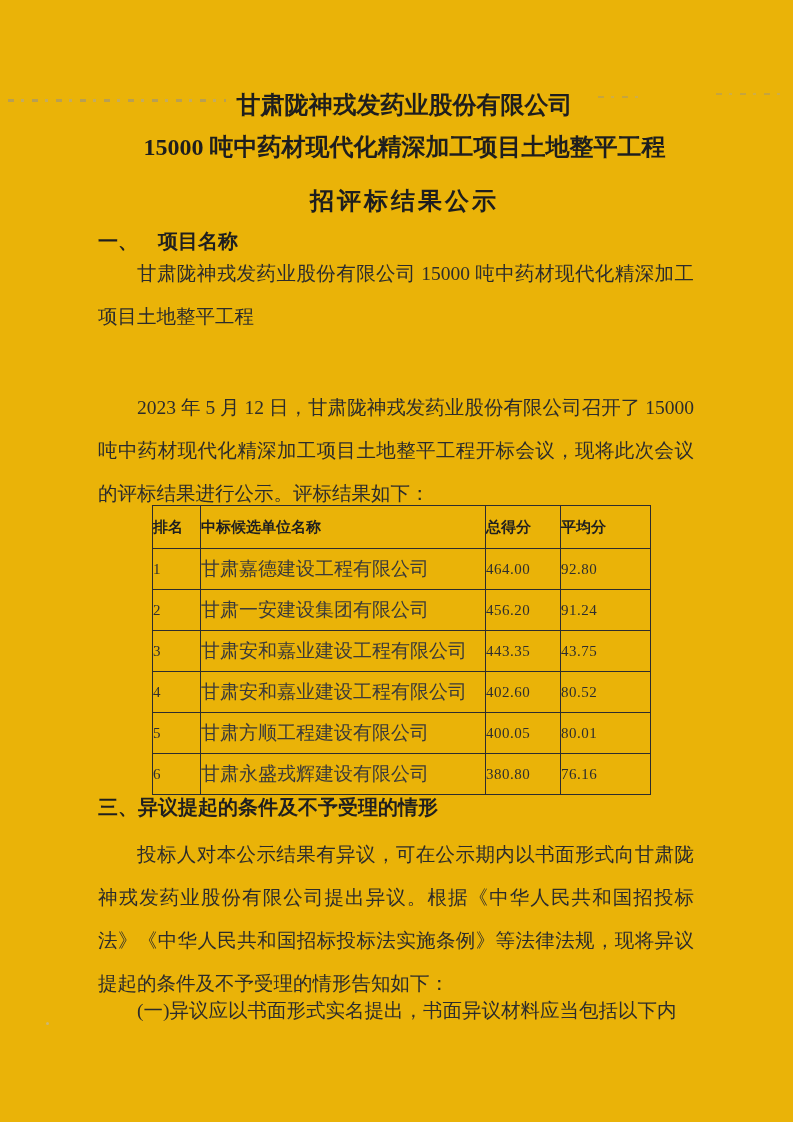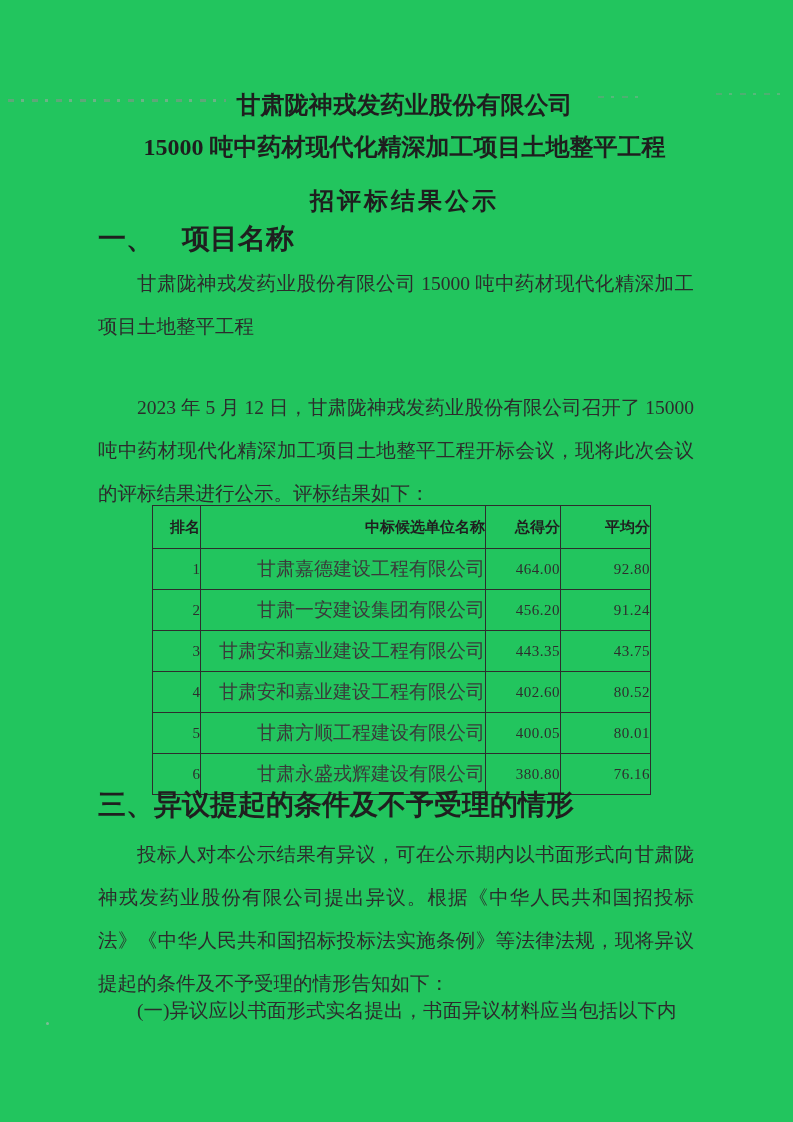--- a/index.html
+++ b/index.html
@@ -5,21 +5,21 @@
   html, body {
     margin: 0;
     padding: 0;
     background: #e8e8e8;
   }
   .page {
     position: relative;
     width: 793px;
     height: 1122px;
     margin: 0 auto;
-    background: #22c55e;
+    background: #eab308;
     overflow: hidden;
     font-family: "Liberation Serif", "DejaVu Serif", serif;
     color: #2a2a2a;
   }
 
   
   .noise-dash {
     position: absolute;
     background-image: repeating-linear-gradient(90deg,
       #8f8f8f 0px, #8f8f8f 6px,
@@ -49,58 +49,57 @@
   .title-line.l1 { top: 90px; }
   .title-line.l2 { top: 132px; }
   .title-line.l3 { top: 186px; letter-spacing: 3px; }
 
   
   .sec-heading {
     position: absolute;
     left: 98px;
     right: 95px;
     font-weight: bold;
-    font-size: 28px;
+    font-size: 20px;
     line-height: 26px;
     color: #1f1f1f;
     white-space: nowrap;
-    font-family: Liberation Mono, monospace;
   }
   .sec-heading.h1 { top: 228px; }
   .sec-heading.h2 { top: 354px; }
   .sec-heading.h3 { top: 794px; }
 
   
   .para {
     position: absolute;
     left: 98px;
     width: 596px;
     font-size: 19.5px;
     line-height: 43px;
     text-align: justify;
     text-indent: 2em;
     color: #2c2c2c;
   }
-  .para.p1 { top: 262px; }
+  .para.p1 { top: 252px; }
   .para.p2 { top: 386px; }
   .para.p3 { top: 833px; }
   .para.p4 { top: 989px; }
 
   
   .results-table {
     position: absolute;
     left: 152px;
     top: 505px;
     border-collapse: collapse;
     table-layout: fixed;
     color: #333;
   }
   .results-table th, .results-table td {
     border: 1.5px solid #2d2d2d;
-    text-align: right;
+    text-align: left;
     vertical-align: middle;
     padding: 0;
     overflow: hidden;
     white-space: nowrap;
     margin-left: 6px;
   }
   .results-table th {
     height: 42px;
     font-size: 15px;
     font-weight: bold;

